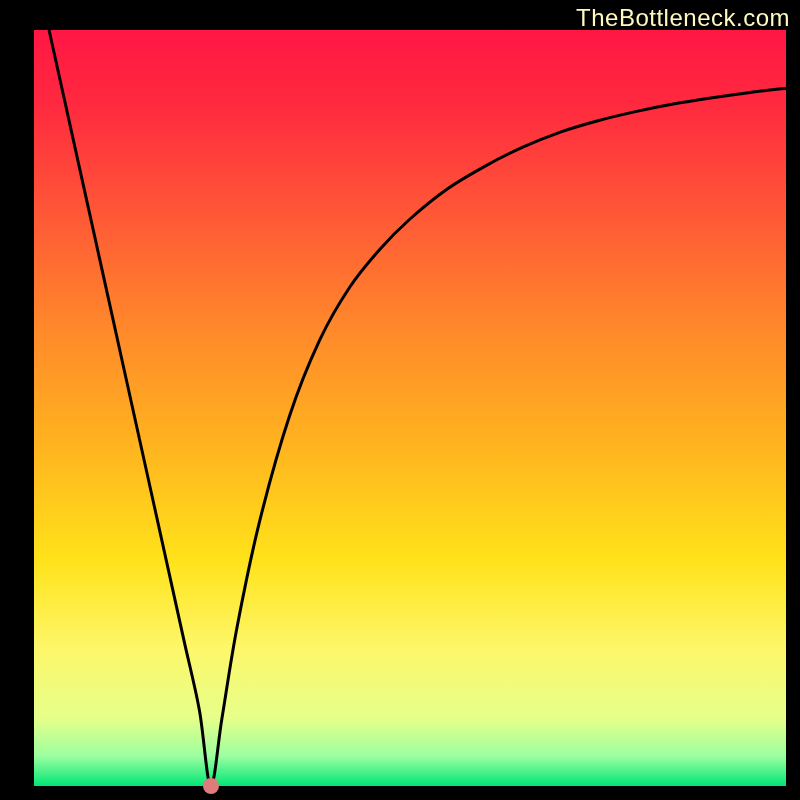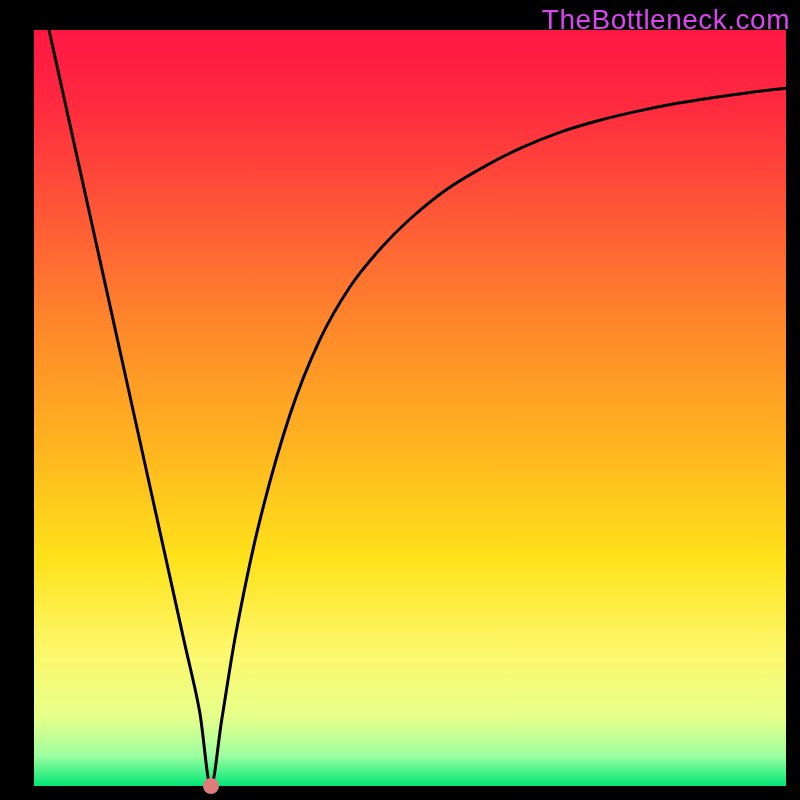--- a/index.html
+++ b/index.html
@@ -14,22 +14,22 @@
     position: relative;
     width: 800px;
     height: 800px;
     background: #000;
     overflow: hidden;
   }
   .watermark {
     position: absolute;
     top: 4px;
     right: 10px;
-    color: #d946ef;
-    font-size: 28px;
+    color: #fef9c3;
+    font-size: 24px;
     font-weight: 400;
     letter-spacing: 0.5px;
     z-index: 10;
     text-align: center;
   }
   .dot {
     position: absolute;
     width: 16px;
     height: 16px;
     border-radius: 50%;

